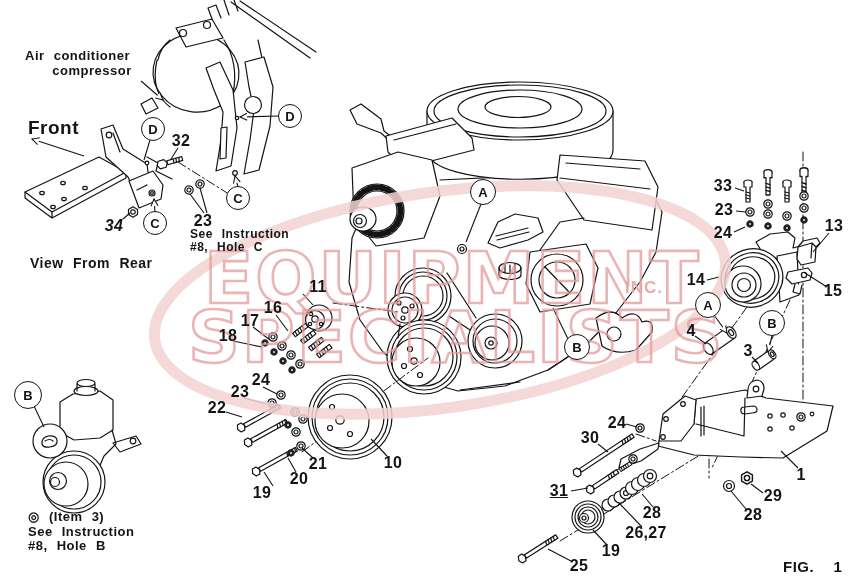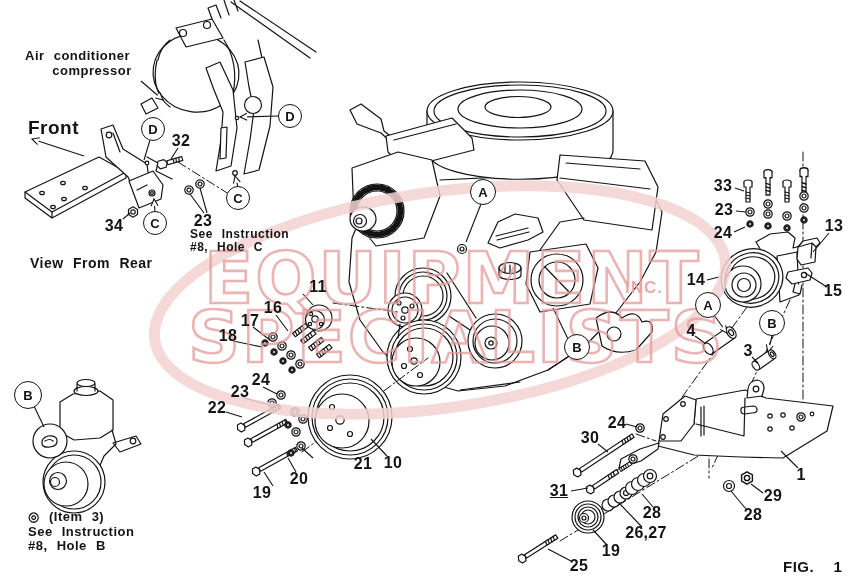--- a/index.html
+++ b/index.html
@@ -490,30 +490,30 @@
 </svg>
 
 <div id="overlay">
       <div class="note" style="left: 25px; top: 49px; font-size: 13px;"><div>Air conditioner</div><div>   compressor</div></div>
       <div class="note" style="left: 28px; top: 117px; font-size: 19px;"><div>Front</div></div>
       <div class="note" style="left: 30px; top: 256px; font-size: 14px;"><div>View From Rear</div></div>
       <div class="note" style="left: 190px; top: 228px; font-size: 12px;"><div>See Instruction</div><div>#8, Hole C</div></div>
       <div class="note" style="left: 28px; top: 510px; font-size: 13px;"><div>◎ (Item 3)</div><div>See Instruction</div><div>#8, Hole B</div></div>
       <div class="note" style="left: 783px; top: 559px; font-size: 15px;"><div>FIG.  1</div></div>
       <div class="plabel" style="left: 181px; top: 141px;">32</div>
-      <div class="plabel" style="left: 114px; top: 226px;">34</div>
+      <div class="plabel" style="left: 114px; top: 226px; font-style: italic;">34</div>
       <div class="plabel" style="left: 203px; top: 221px;">23</div>
       <div class="plabel" style="left: 301px; top: 287px; margin-left: 17px;">11</div>
       <div class="plabel" style="left: 273px; top: 308px;">16</div>
       <div class="plabel" style="left: 250px; top: 321px;">17</div>
       <div class="plabel" style="left: 228px; top: 336px;">18</div>
       <div class="plabel" style="left: 261px; top: 380px;">24</div>
       <div class="plabel" style="left: 240px; top: 392px;">23</div>
       <div class="plabel" style="left: 217px; top: 408px;">22</div>
-      <div class="plabel" style="left: 318px; top: 464px; margin-left: 45px;">21</div>
+      <div class="plabel" style="left: 318px; top: 464px;">21</div>
       <div class="plabel" style="left: 299px; top: 479px;">20</div>
       <div class="plabel" style="left: 262px; top: 493px;">19</div>
       <div class="plabel" style="left: 393px; top: 463px;">10</div>
       <div class="plabel" style="left: 723px; top: 186px;">33</div>
       <div class="plabel" style="left: 724px; top: 210px;">23</div>
       <div class="plabel" style="left: 723px; top: 233px;">24</div>
       <div class="plabel" style="left: 834px; top: 226px;">13</div>
       <div class="plabel" style="left: 696px; top: 280px;">14</div>
       <div class="plabel" style="left: 833px; top: 291px;">15</div>
       <div class="plabel" style="left: 691px; top: 331px;">4</div>

